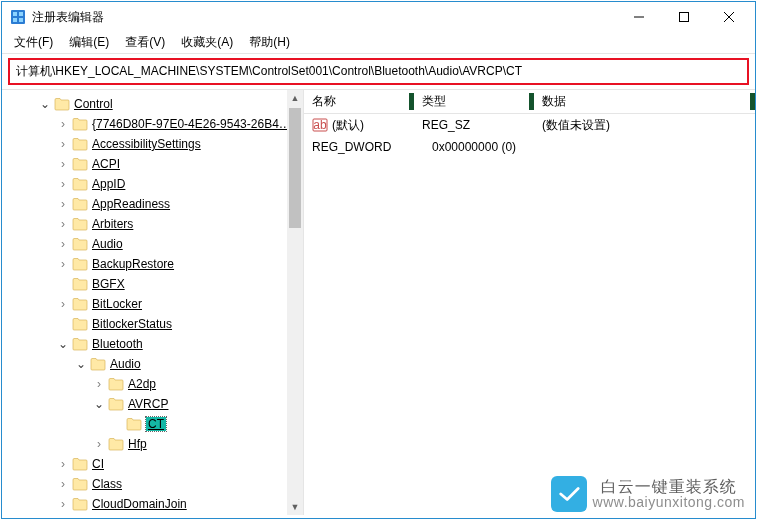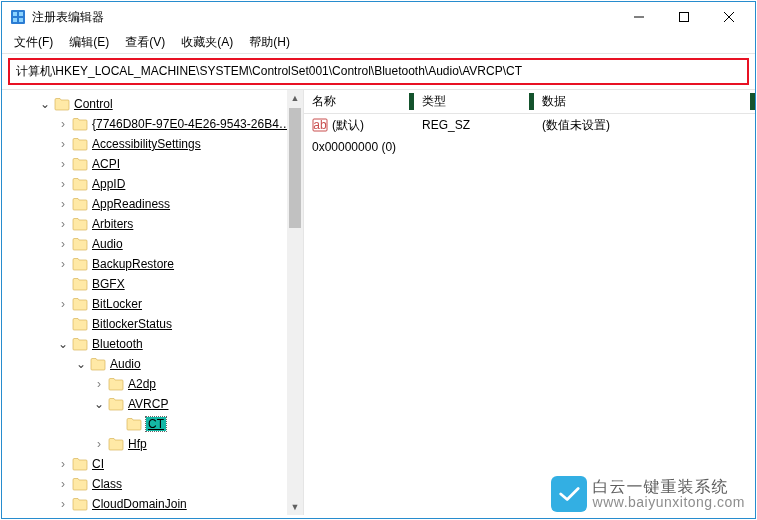--- a/index.html
+++ b/index.html
@@ -49,21 +49,21 @@
 
 .scrollbar-v { position: absolute; right: 0; top: 0; bottom: 0; width: 16px; background: #f0f0f0; }
 .scrollbar-v .thumb { position: absolute; left: 2px; right: 2px; top: 18px; height: 120px; background: #c1c1c1; }
 .scrollbar-v .arrow { position: absolute; left: 0; right: 0; height: 16px; display: flex; align-items: center; justify-content: center; color: #606060; font-size: 9px; }
 .scrollbar-v .arrow.up { top: 0; }
 .scrollbar-v .arrow.down { bottom: 0; }
 
 .watermark { position: absolute; right: 10px; bottom: 6px; display: flex; align-items: center; opacity: 0.95; }
 .watermark .logo { width: 36px; height: 36px; background: #29abe2; border-radius: 6px; margin-right: 6px; display: flex; align-items: center; justify-content: center; }
 .watermark .logo svg { display: block; }
-.watermark .wm-text { display: flex; flex-direction: column; line-height: 1.1; }
+.watermark .wm-text { display: flex; flex-direction: column; line-height: 1.1; align-items: center; }
 .watermark .wm-cn { font-size: 16px; color: #555; letter-spacing: 1px; }
 .watermark .wm-url { font-size: 14px; color: #888; letter-spacing: 0.5px; }
 </style>
 </head>
 <body>
 
 <div class="outer">
 
   <div class="titlebar">
     <span class="app-icon">
@@ -318,20 +318,21 @@
               <span class="value-icon"><svg width="16" height="16" viewBox="0 0 16 16">
                   <rect x="1" y="2" width="14" height="12" rx="1" fill="#fff" stroke="#c94f4f"></rect>
                   <text x="8" y="12" text-anchor="middle" font-size="9" fill="#c94f4f" font-family="Arial">ab</text>
                 </svg></span>
               <span>(默认)</span>
             </div>
             <div class="cell cell-type">REG_SZ</div>
             <div class="cell cell-data">(数值未设置)</div>
           </div>
           <div class="row">
+            <div class="cell cell-type">REG_DWORD</div>
             <div class="cell cell-data">0x00000000 (0)</div>
           </div>
         </div>
     </div>
   </div>
 
   <div class="watermark">
     <div class="logo">
       <svg width="22" height="22" viewBox="0 0 24 24">
           <path d="M22 6 L10 18 L3 12" fill="none" stroke="#fff" stroke-width="3" stroke-linecap="round" stroke-linejoin="round"></path>

